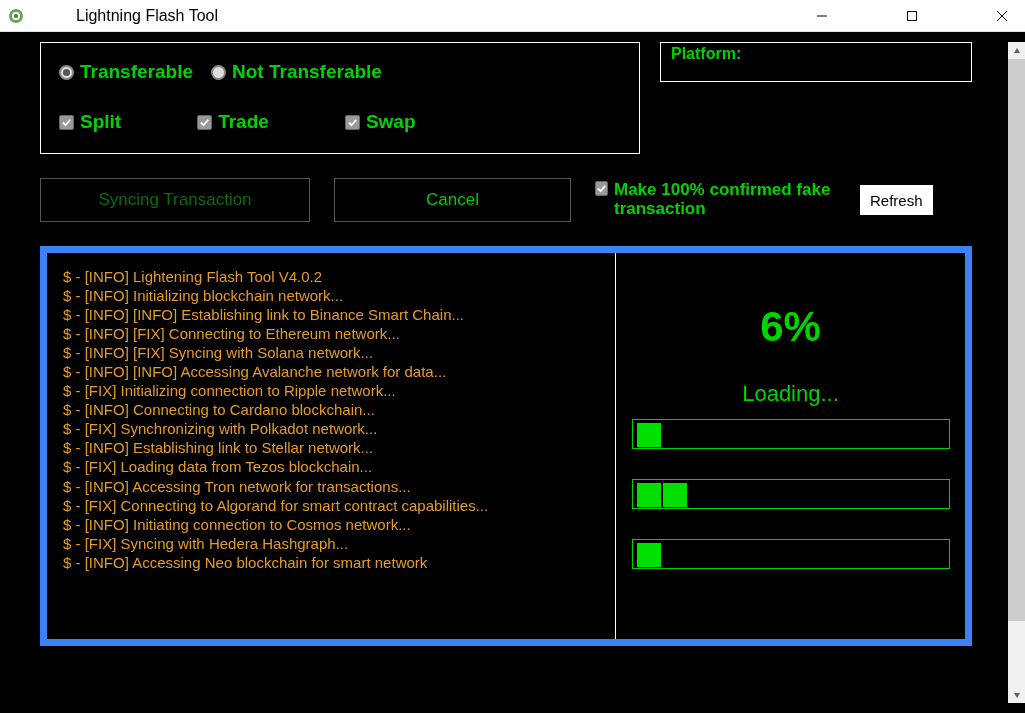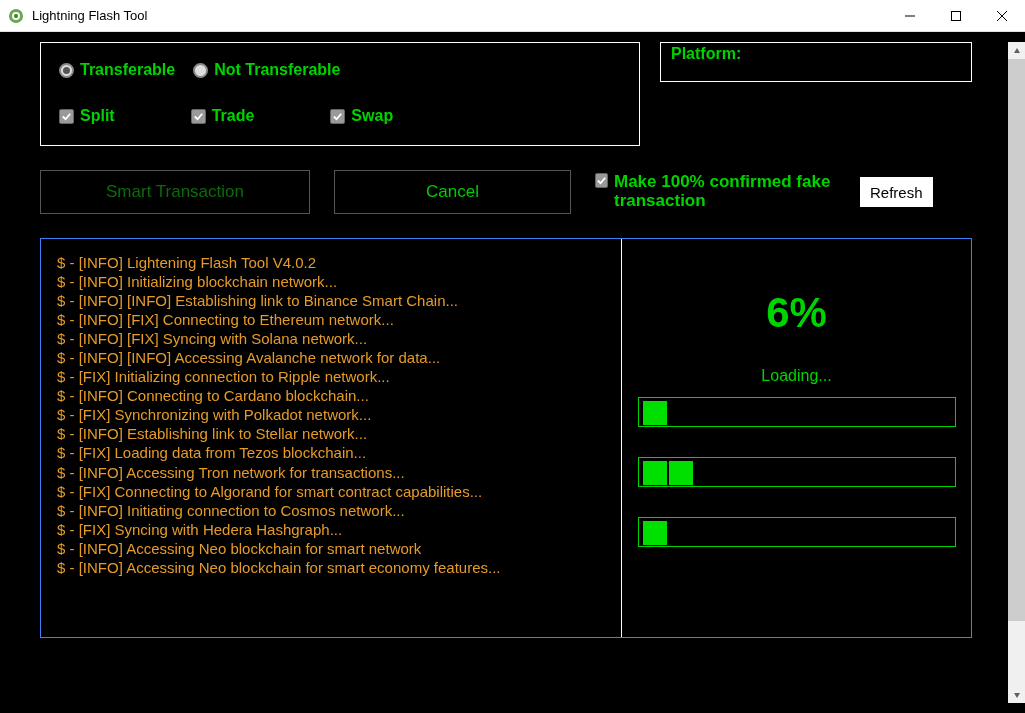--- a/index.html
+++ b/index.html
@@ -18,21 +18,22 @@
   flex-direction: column;
 }
 .titlebar {
   height: 32px;
   background: #fff;
   display: flex;
   align-items: center;
   padding: 0 0 0 8px;
   border-bottom: 1px solid #e0e0e0;
   color: #000;
-  font-size: 13px;
+  font-size: 16px;
+  gap: 44px;
 }
 .titlebar .app-icon {
   width: 16px;
   height: 16px;
   margin-right: 8px;
   display: inline-flex;
   align-items: center;
   justify-content: center;
 }
 .titlebar .app-icon svg { width: 16px; height: 16px; }
@@ -93,21 +94,21 @@
   display: flex;
   gap: 18px;
   margin-bottom: 28px;
   align-items: center;
 }
 .radio-item, .check-item {
   display: flex;
   align-items: center;
   gap: 6px;
   color: #00d400;
-  font-size: 16px;
+  font-size: 19px;
   font-weight: 600;
 }
 .radio-ctrl {
   width: 15px;
   height: 15px;
   border-radius: 50%;
   border: 2px solid #888;
   background: #ddd;
   display: inline-flex;
   align-items: center;
@@ -188,21 +189,21 @@
   height: 32px;
   padding: 0 10px;
   font-size: 15px;
   display: flex;
   align-items: center;
   justify-content: flex-start;
   cursor: pointer;
 }
 
 .log-panel {
-  border: 1px solid #3b82f6;
+  border: 7px solid #3b82f6;
   margin: 0 30px;
   height: 400px;
   display: flex;
 }
 .log-text {
   flex: 1;
   padding: 14px 16px;
   font-family: "Segoe UI", Arial, sans-serif;
   font-size: 15px;
   line-height: 1.27;
@@ -219,21 +220,21 @@
   align-items: center;
 }
 .pct {
   color: #00d400;
   font-size: 42px;
   font-weight: 700;
   margin-bottom: 30px;
 }
 .loading-label {
   color: #00d400;
-  font-size: 16px;
+  font-size: 22px;
   margin-bottom: 12px;
 }
 .pbar {
   width: 318px;
   height: 30px;
   border: 1px solid #00d400;
   margin-bottom: 30px;
   position: relative;
 }
 .pbar .chunk {
@@ -318,21 +319,21 @@
             </div>
           </div>
         </div>
         <div class="platform-panel">
           <span>Platform:</span>
         </div>
       </div>
 
       <div class="action-row">
         <div class="btn btn-create">
-          <span>Smart Transaction</span>
+          <span>Syncing Transaction</span>
         </div>
         <div class="btn btn-cancel">
           <span>Cancel</span>
         </div>
         <div class="fake-check">
           <span class="check-ctrl checked">
             <svg viewBox="0 0 12 12">
                 <polyline points="2,6 5,9 10,3" fill="none" stroke="#fff" stroke-width="2"></polyline>
               </svg>
           </span>
@@ -354,21 +355,20 @@
             <div class="log-line">$ - [FIX] Initializing connection to Ripple network...</div>
             <div class="log-line">$ - [INFO] Connecting to Cardano blockchain...</div>
             <div class="log-line">$ - [FIX] Synchronizing with Polkadot network...</div>
             <div class="log-line">$ - [INFO] Establishing link to Stellar network...</div>
             <div class="log-line">$ - [FIX] Loading data from Tezos blockchain...</div>
             <div class="log-line">$ - [INFO] Accessing Tron network for transactions...</div>
             <div class="log-line">$ - [FIX] Connecting to Algorand for smart contract capabilities...</div>
             <div class="log-line">$ - [INFO] Initiating connection to Cosmos network...</div>
             <div class="log-line">$ - [FIX] Syncing with Hedera Hashgraph...</div>
             <div class="log-line">$ - [INFO] Accessing Neo blockchain for smart network</div>
-            <div class="log-line">$ - [INFO] Accessing Neo blockchain for smart economy features...</div>
           </div>
         <div class="progress-side">
           <div class="pct">6%</div>
           <div class="loading-label">Loading...</div>
           <div class="pbar">
             <div class="chunk" style="left:4px;width:24px"></div>
           </div>
           <div class="pbar">
             <div class="chunk" style="left:4px;width:24px"></div>
             <div class="chunk" style="left:30px;width:24px"></div>

